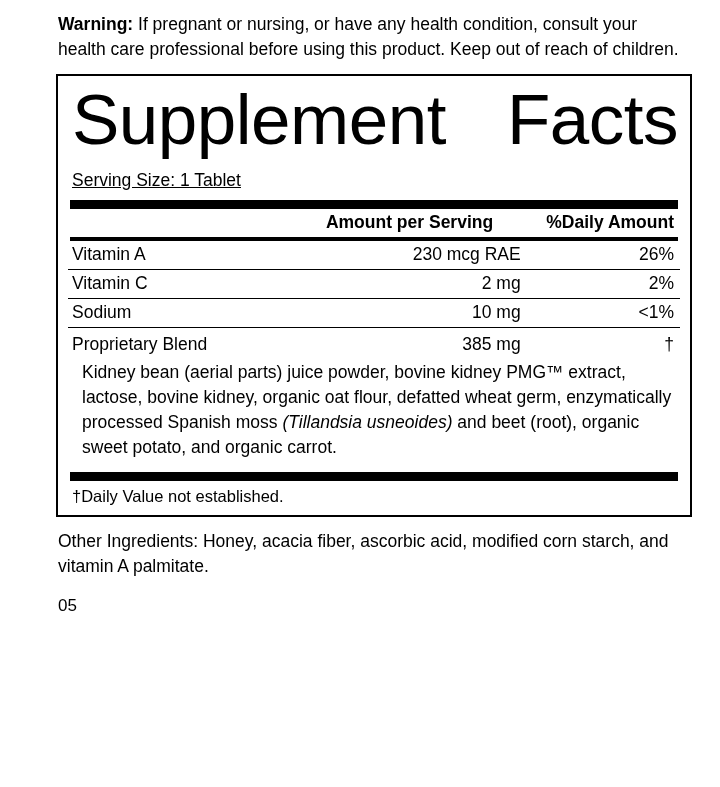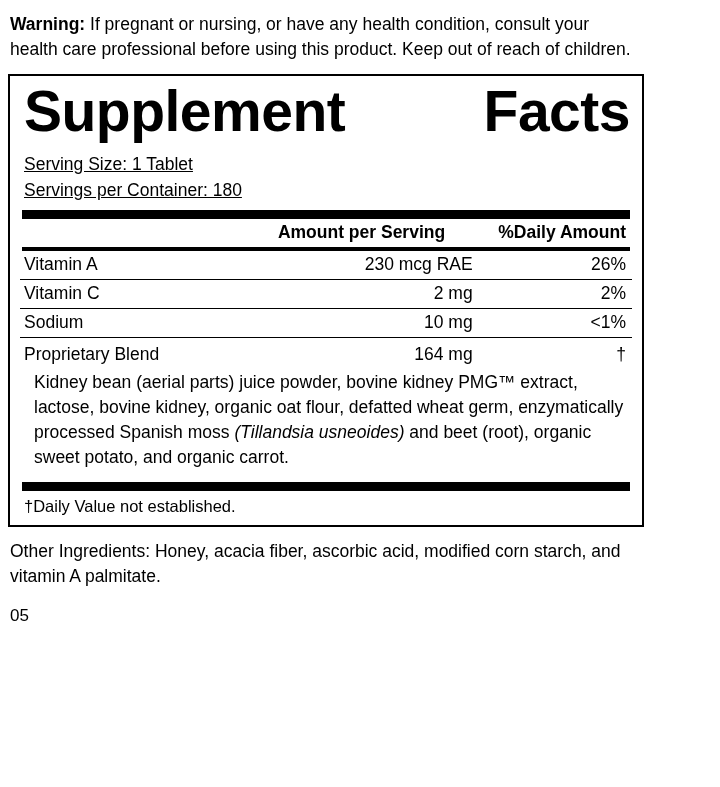--- a/index.html
+++ b/index.html
@@ -13,20 +13,21 @@
     font-family: "Liberation Sans", sans-serif;
     color: #000000;
     -webkit-font-smoothing: antialiased;
   }
   .page {
     position: relative;
     width: 652px;
     height: 787px;
     box-sizing: border-box;
     padding: 0 8px;
+    margin-left: 48px;
   }
 
   
   .warning {
     font-size: 17.5px;
     line-height: 25px;
     padding-top: 12px;
     padding-left: 2px;
     padding-right: 6px;
   }
@@ -38,22 +39,22 @@
   .panel {
     border: 2.5px solid #000;
     margin-top: 12px;
     padding: 4px 10px 6px 10px;
     box-sizing: border-box;
   }
   .sf-title {
     display: flex;
     justify-content: space-between;
     align-items: baseline;
-    font-size: 57px;
-    font-weight: bold;
+    font-size: 71px;
+    font-weight: normal;
     letter-spacing: -0.5px;
     line-height: 1.12;
     padding: 0 2px 0 4px;
     gap: 24px;
   }
   .serving-info {
     font-size: 17.5px;
     line-height: 24px;
     padding: 8px 2px 0 4px;
     text-decoration: underline;
@@ -136,21 +137,20 @@
   </div>
 
   <div class="panel">
 
     <div class="sf-title">
       <span>Supplement</span>
       <span>Facts</span>
     </div>
 
     <div class="serving-info">Serving Size: 1 Tablet</div>
-    <div class="serving-info" style="padding-top:2px;">Servings per Container: 180</div>
 
     <div class="rule-thick"></div>
 
     <table class="facts">
       <tbody>
           <tr class="hdr">
         <td class="col-name"></td>
         <td class="col-amt">Amount per Serving</td>
         <td class="col-dv">%Daily Amount</td>
       </tr>
@@ -171,21 +171,21 @@
         <td class="col-amt">2 mg</td>
         <td class="col-dv">2%</td>
       </tr>
       <tr class="row-sep">
         <td class="col-name">Sodium</td>
         <td class="col-amt">10 mg</td>
         <td class="col-dv">&lt;1%</td>
       </tr>
       <tr>
         <td class="col-name" style="padding-top:6px;">Proprietary Blend</td>
-        <td class="col-amt" style="padding-top:6px;">164 mg</td>
+        <td class="col-amt" style="padding-top:6px;">385 mg</td>
         <td class="col-dv" style="padding-top:6px;">†</td>
       </tr>
     </tbody>
       </table>
 
     <div class="blend-desc"><span>Kidney bean (aerial parts) juice powder, bovine kidney PMG™ extract, lactose, bovine kidney, organic oat flour, defatted wheat germ, enzymatically processed Spanish moss </span><i>(Tillandsia usneoides)</i><span> and beet (root), organic sweet potato, and organic carrot.</span></div>
 
     <div class="rule-thick"></div>
 
     <div class="footnote">†Daily Value not established.</div>

